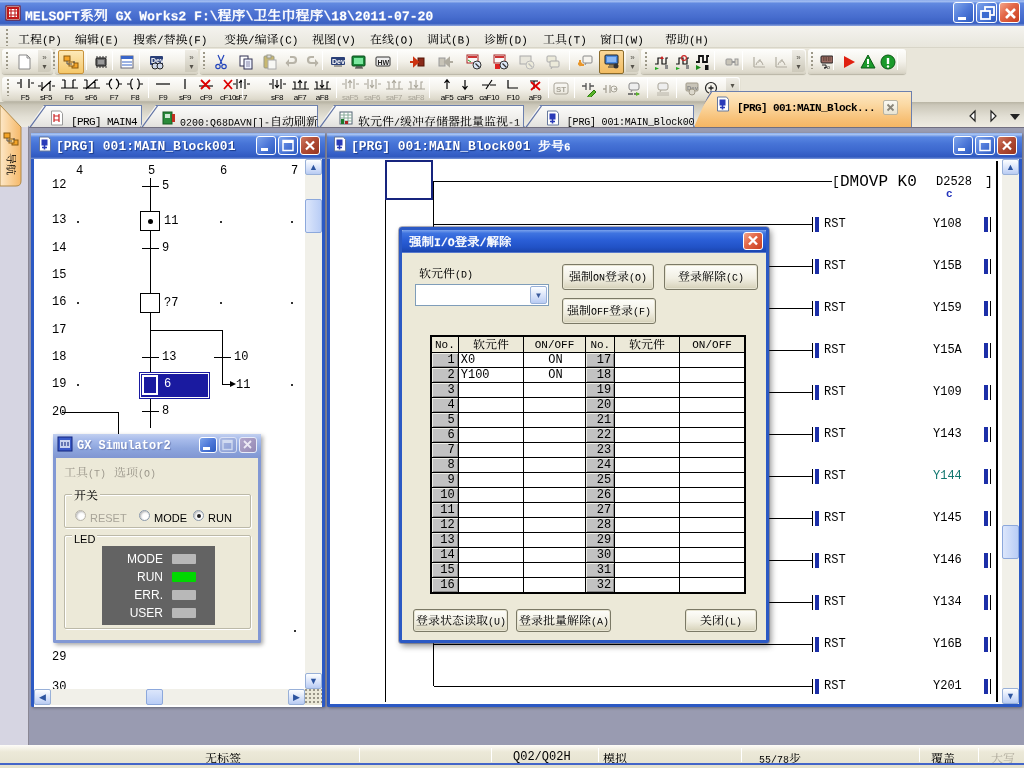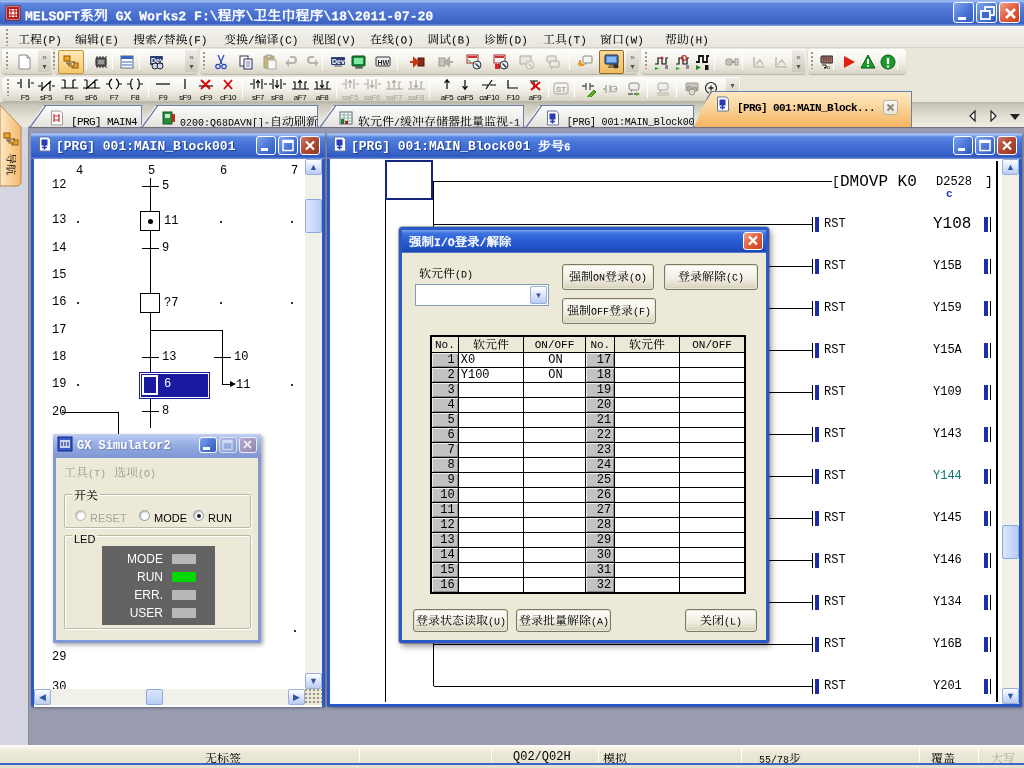--- a/index.html
+++ b/index.html
@@ -493,21 +493,21 @@
     <div class="lbtn" style="left:174px"><svg width="20" height="13" viewBox="0 0 20 13">
         <path d="M10 1v10" stroke="#000" stroke-width="1.2"></path>
       </svg><span class="lab">sF9</span></div>
     <div class="lbtn" style="left:195px"><svg width="20" height="13" viewBox="0 0 20 13">
         <path d="M3 8h14" stroke="#000" stroke-width="1.1"></path>
         <path d="M5 2l9 9M14 2l-9 9" stroke="#d00" stroke-width="1.8"></path>
       </svg><span class="lab">cF9</span></div>
     <div class="lbtn" style="left:217px"><svg width="20" height="13" viewBox="0 0 20 13">
         <path d="M6 2l8 9M14 2l-8 9" stroke="#d00" stroke-width="1.8"></path>
       </svg><span class="lab">cF10</span></div>
-    <div class="lbtn" style="left:247px"><svg width="20" height="13" viewBox="0 0 20 13">
+    <div class="lbtn" style="left:230px"><svg width="20" height="13" viewBox="0 0 20 13">
         <path d="M2 6h3M16 6h3M6 1v10M14 1v10M10 10V3M8 5l2-2.5L12 5" stroke="#000" stroke-width="1.1" fill="none"></path>
       </svg><span class="lab">sF7</span></div>
     <div class="lbtn" style="left:266px"><svg width="20" height="13" viewBox="0 0 20 13">
         <path d="M2 6h3M16 6h3M6 1v10M14 1v10M10 2v7M8 7l2 2.5L12 7" stroke="#000" stroke-width="1.1" fill="none"></path>
       </svg><span class="lab">sF8</span></div>
     <div class="lbtn" style="left:289px"><svg width="20" height="13" viewBox="0 0 20 13">
         <path d="M3 4h2v7M17 4h-2v7M2 11h17M10 10V3M8 5l2-2.5L12 5" stroke="#000" stroke-width="1.1" fill="none"></path>
       </svg><span class="lab">aF7</span></div>
     <div class="lbtn" style="left:311px"><svg width="20" height="13" viewBox="0 0 20 13">
         <path d="M3 4h2v7M17 4h-2v7M2 11h17M10 2v7M8 7l2 2.5L12 7" stroke="#000" stroke-width="1.1" fill="none"></path>
@@ -828,21 +828,21 @@
       <div class="abs mono" style="left:502px;top:15px;font-size:13px;color:#000;;line-height:15px;white-space:pre">[</div>
       <div class="abs mono" style="left:510px;top:16px;font-size:16px;color:#000;;line-height:14px;white-space:pre">DMOVP K0</div>
       <div class="abs mono" style="left:606px;top:16px;font-size:12px;color:#000;;line-height:14px;white-space:pre">D2528</div>
       <div class="abs mono" style="left:655px;top:15px;font-size:13px;color:#000;;line-height:15px;white-space:pre">]</div>
       <div class="abs mono" style="left:616px;top:29px;font-size:11px;color:#2233bb;font-weight:bold;line-height:13px;white-space:pre">c</div>
       <div class="gline" style="left:666px;top:2px;width:2px;height:541px;background:#000"></div>
       <div class="gline" style="left:104px;top:65px;width:378px;height:1px;background:#000"></div>
       <div class="gline" style="left:482px;top:58px;width:1px;height:15px;background:#000"></div>
       <div class="abs" style="left:485px;top:58px;width:4px;height:15px;background:#1c2fa8"></div>
       <div class="abs mono" style="left:494px;top:58px;font-size:12px;color:#000;;line-height:14px;white-space:pre">RST</div>
-      <div class="abs mono" style="left:603px;top:58px;font-size:16px;color:#000;;line-height:14px;white-space:pre">Y108</div>
+      <div class="abs mono" style="left:603px;top:58px;font-size:12px;color:#000;;line-height:14px;white-space:pre">Y108</div>
       <div class="abs" style="left:654px;top:58px;width:4px;height:15px;background:#1c2fa8"></div>
       <div class="gline" style="left:660px;top:58px;width:1px;height:15px;background:#000"></div>
       <div class="gline" style="left:104px;top:107px;width:378px;height:1px;background:#000"></div>
       <div class="gline" style="left:482px;top:100px;width:1px;height:15px;background:#000"></div>
       <div class="abs" style="left:485px;top:100px;width:4px;height:15px;background:#1c2fa8"></div>
       <div class="abs mono" style="left:494px;top:100px;font-size:12px;color:#000;;line-height:14px;white-space:pre">RST</div>
       <div class="abs mono" style="left:603px;top:100px;font-size:12px;color:#000;;line-height:14px;white-space:pre">Y15B</div>
       <div class="abs" style="left:654px;top:100px;width:4px;height:15px;background:#1c2fa8"></div>
       <div class="gline" style="left:660px;top:100px;width:1px;height:15px;background:#000"></div>
       <div class="gline" style="left:104px;top:149px;width:378px;height:1px;background:#000"></div>

